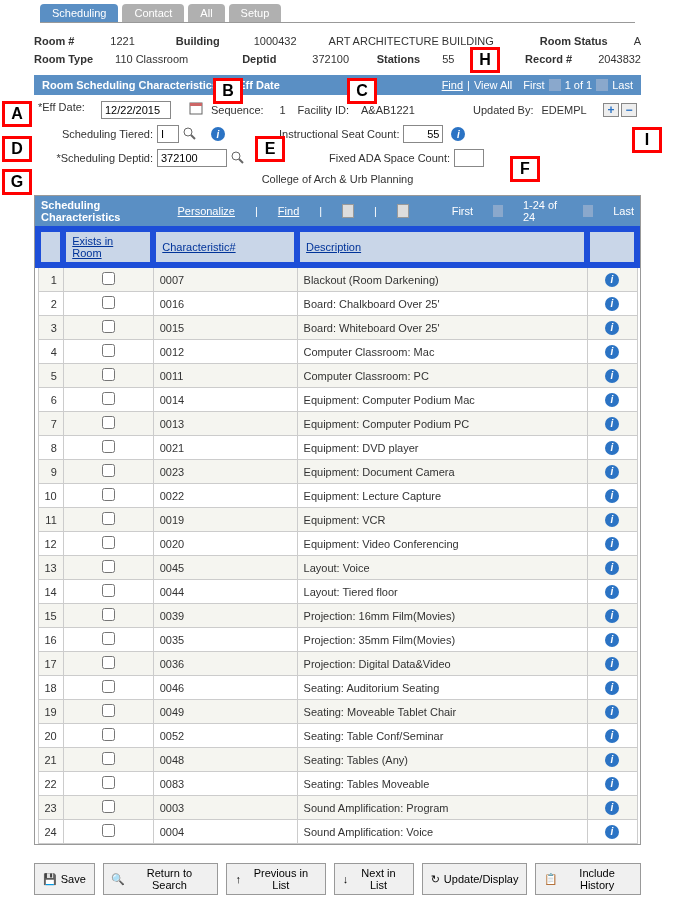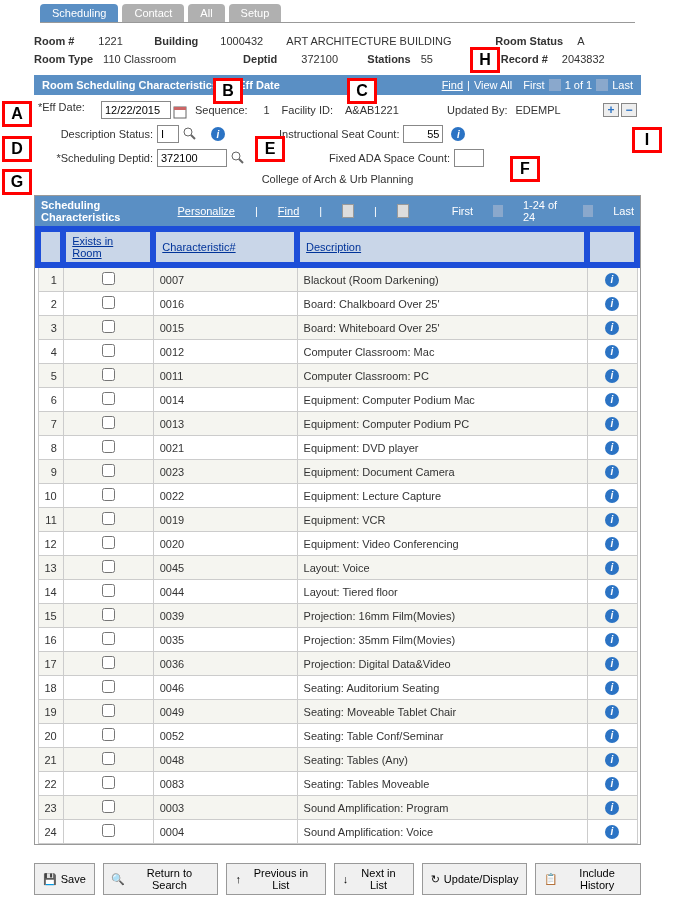--- a/index.html
+++ b/index.html
@@ -2,21 +2,21 @@
 <html><head>
 <meta charset="utf-8">
 <style>
 * { box-sizing: border-box; margin: 0; padding: 0; }
 body { font-family: Arial, sans-serif; font-size: 11px; background: #fff; color: #333; width: 675px; }
 .tabs { display: flex; gap: 4px; padding: 4px 40px 0; }
 .tab { background: #b0b0b0; color: #fff; padding: 3px 12px; border-radius: 4px 4px 0 0; cursor: pointer; font-size: 11px; }
 .tab.active { background: #5a8fc4; }
 .tabs-underline { border-bottom: 1px solid #999; margin: 0 40px 8px; }
 .room-info { padding: 4px 34px; }
-.room-row { display: flex; align-items: center; margin-bottom: 6px; gap: 6px; }
+.room-row { display: flex; align-items: center; margin-bottom: 6px; gap: 18px; }
 .lbl { font-weight: bold; color: #333; white-space: nowrap; }
 .val { color: #333; white-space: nowrap; }
 .section-hdr { background: #5a8fc4; color: #fff; padding: 4px 8px; display: flex; align-items: center; justify-content: space-between; margin: 0 34px; font-weight: bold; font-size: 11px; }
 .section-hdr .nav { font-weight: normal; display: flex; gap: 4px; align-items: center; }
 .section-hdr a { color: #fff; text-decoration: underline; cursor: pointer; }
 .section-body { margin: 0 34px; padding: 6px 4px; position: relative; }
 .form-row { display: flex; align-items: center; margin-bottom: 6px; gap: 4px; }
 .form-lbl { color: #333; text-align: right; }
 input[type="text"] { border: 1px solid #888; padding: 1px 3px; font-size: 11px; height: 18px; }
 .info-icon { width: 14px; height: 14px; background: #2b73c4; border-radius: 50%; color: #fff; display: inline-flex; align-items: center; justify-content: center; font-weight: bold; font-size: 10px; font-style: italic; cursor: pointer; }
@@ -102,43 +102,43 @@
   </span>
 </div>
 
 <div class="section-body">
   <div style="display:flex;align-items:flex-start;gap:8px">
     <div style="flex:0 0 120px">
       <span class="form-lbl">*Eff Date:</span>
     </div>
     <div style="display:flex;flex-direction:column;gap:6px;flex:1">
       <div class="form-row" style="margin-bottom:0">
-        <div style="margin-left:-65px;display:flex;align-items:flex-end;gap:2px">
+        <div style="margin-left:-65px;display:flex;align-items:flex-start;gap:18px">
           <input type="text" style="width: 70px;" value="12/22/2015">
           <span class="cal-icon"><svg width="14" height="14">
                 <rect x="1" y="2" width="12" height="11" fill="#fff" stroke="#666"></rect>
                 <rect x="1" y="2" width="12" height="3" fill="#c66"></rect>
               </svg></span>
         </div>
         <span class="form-lbl" style="margin-left:4px">Sequence:</span>
         <span class="val" style="width:18px;text-align:right">1</span>
         <span class="form-lbl" style="margin-left:8px">Facility ID:</span>
         <span class="val" style="margin-left:8px;width:80px">A&amp;AB1221</span>
-        <span class="form-lbl" style="margin-left:18px">Updated By:</span>
+        <span class="form-lbl" style="margin-left:28px">Updated By:</span>
         <span class="val" style="margin-left:4px">EDEMPL</span>
         <span style="margin-left:auto" class="plus-minus">
           <span class="pm-btn">+</span>
           <span class="pm-btn">−</span>
         </span>
       </div>
     </div>
   </div>
 
   <div class="form-row" style="margin-top:6px">
-    <span class="form-lbl" style="width:115px;text-align:right">Description Status:</span>
+    <span class="form-lbl" style="width:115px;text-align:right">Scheduling Tiered:</span>
     <input type="text" style="width: 22px;" value="I">
     <span class="lookup-icon"><svg width="14" height="14">
           <circle cx="5" cy="5" r="4" fill="none" stroke="#666"></circle>
           <line x1="8" y1="8" x2="12" y2="12" stroke="#666" stroke-width="2"></line>
         </svg></span>
     <span class="info-icon" style="margin-left:10px">i</span>
     <span class="form-lbl" style="margin-left:50px">Instructional Seat Count:</span>
     <input type="text" style="width: 40px; text-align: right;" value="55">
     <span class="info-icon" style="margin-left:4px">i</span>
   </div>

